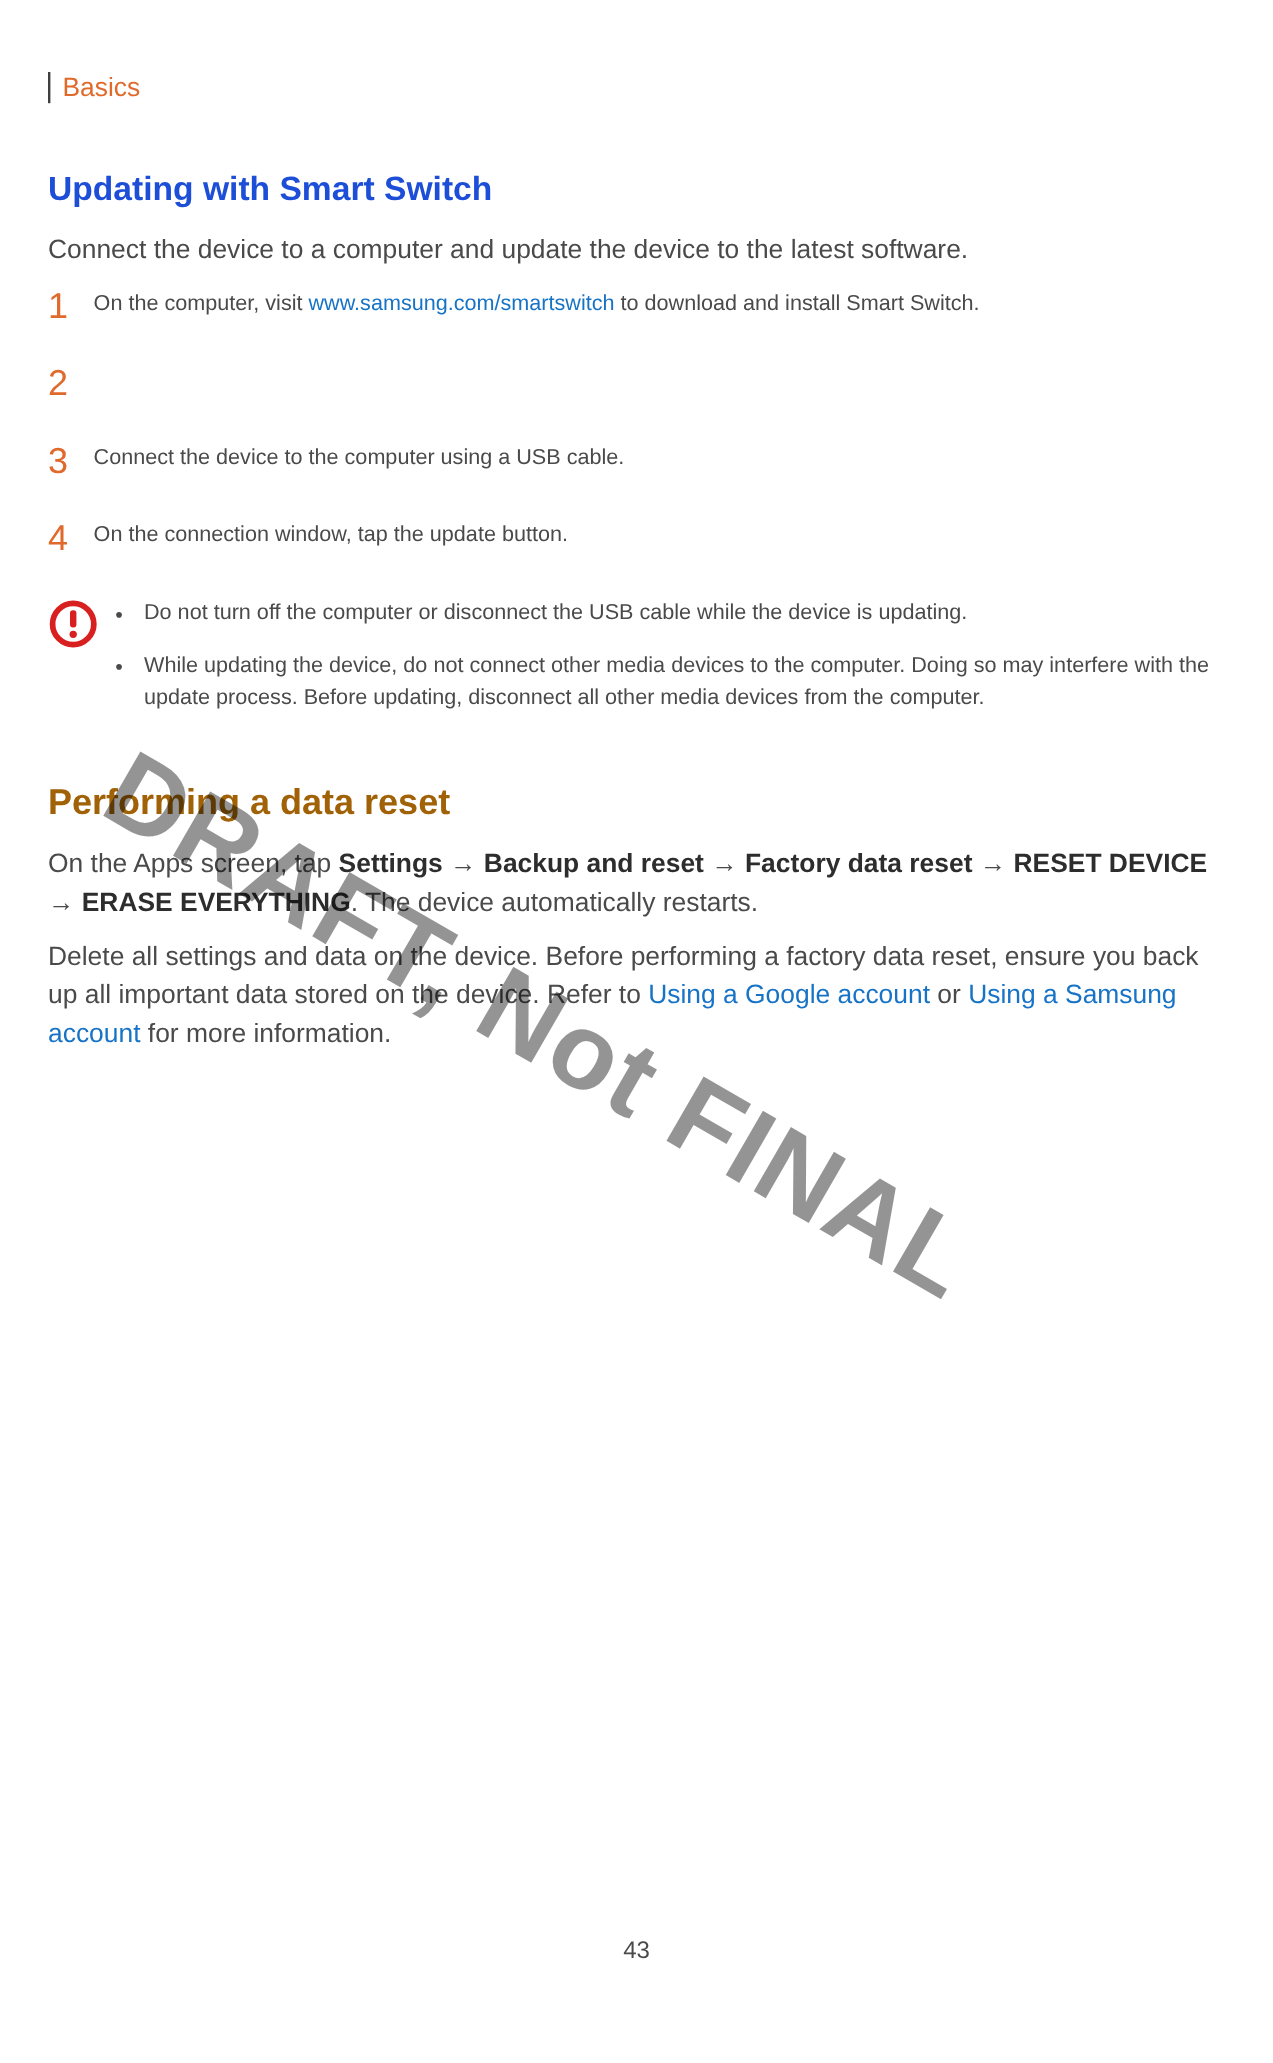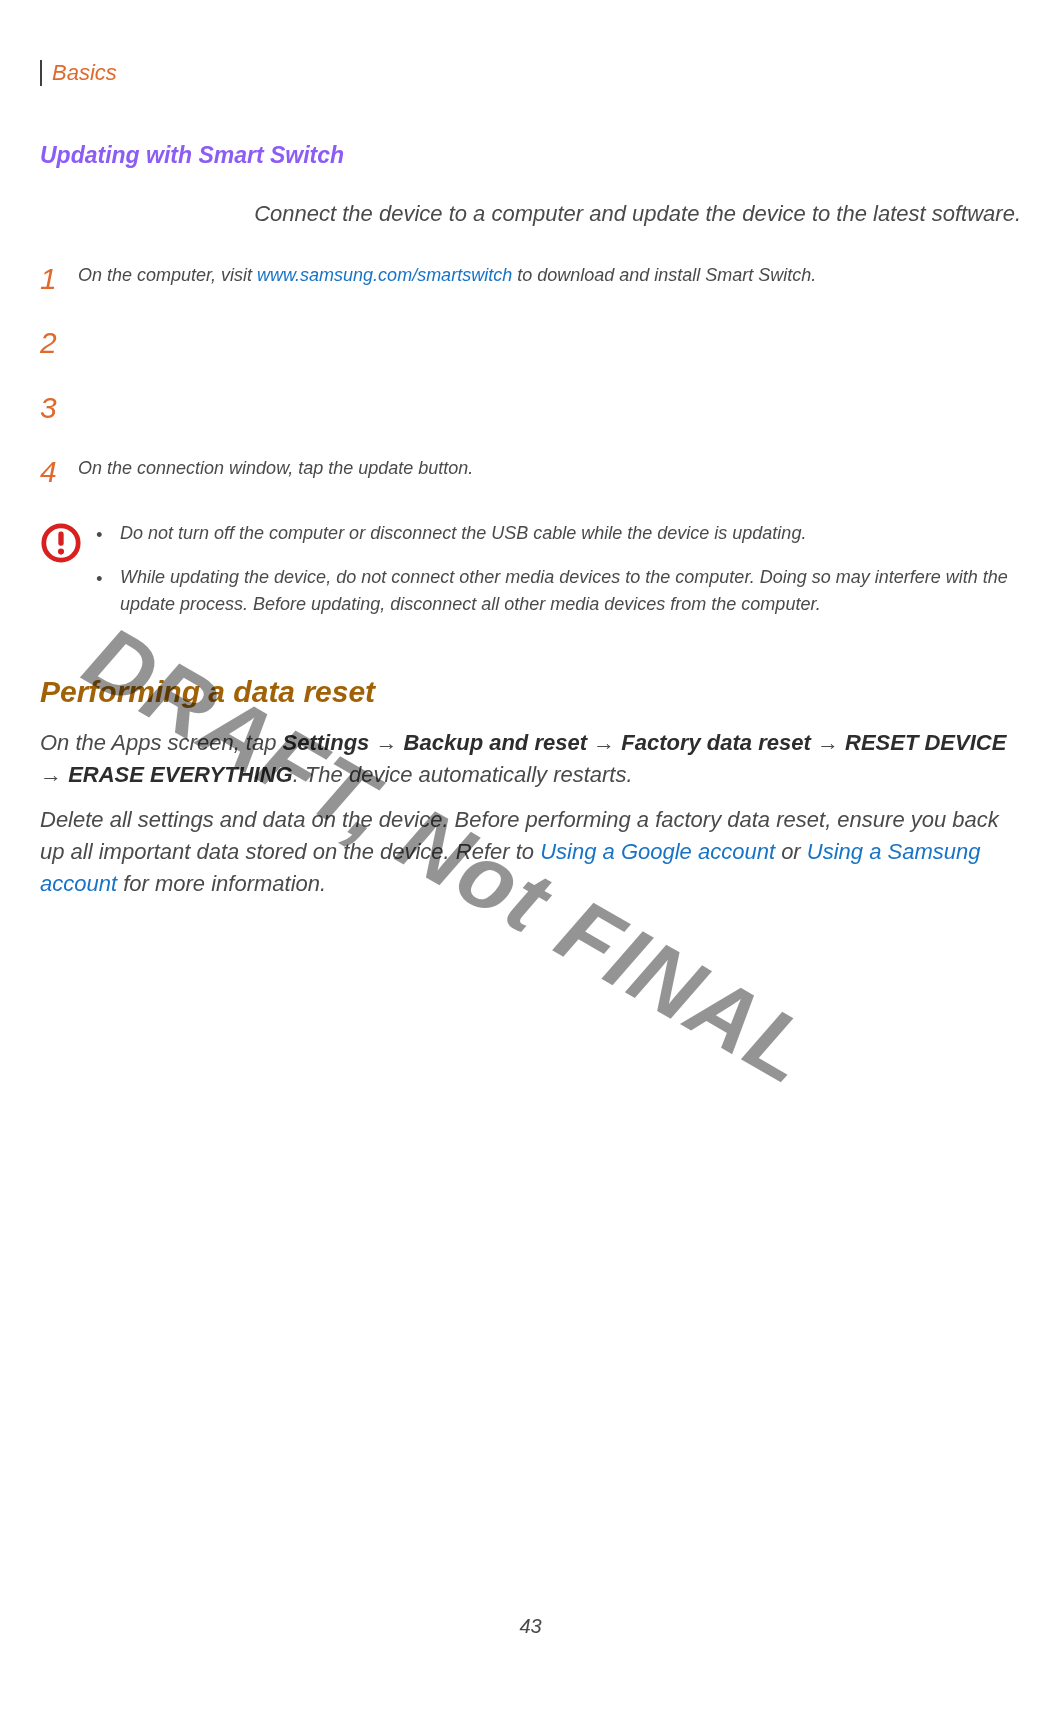--- a/index.html
+++ b/index.html
@@ -8,44 +8,43 @@
     background: #fff;
     font-family: "Helvetica Neue", Arial, sans-serif;
     color: #4a4a4a;
   }
   .page {
     width: 1061px;
     height: 1678px;
     box-sizing: border-box;
     padding: 60px 40px 40px 40px;
     position: relative;
-    font-style: italic;
   }
   .header-bar {
     border-left: 2px solid #3f3f3f;
     padding-left: 10px;
     margin-bottom: 56px;
   }
   .header-label {
     color: #e06a2c;
     font-size: 22px;
     font-weight: 400;
   }
   .h3 {
-    color: #8b5cf6;
+    color: #1d4ed8;
     font-weight: 700;
-    font-size: 23px;
-    margin: 0 0 29px 0;
+    font-size: 28px;
+    margin: 0 0 18px 0;
   }
   .body-text {
     font-size: 22px;
     line-height: 1.45;
     color: #4a4a4a;
   }
-  .intro { margin-bottom: 32px; text-align: right; }
+  .intro { margin-bottom: 15px; }
   .steps { margin-bottom: 10px; }
   .step {
     display: flex;
     align-items: flex-start;
     margin-bottom: 30px;
   }
   .step-num {
     font-size: 30px;
     font-weight: 400;
     color: #e06a2c;
@@ -150,20 +149,21 @@
         <span>On the computer, visit </span><span class="link">www.samsung.com/smartswitch</span><span> to download and install Smart Switch.</span>
       </div>
     </div>
 
     <div class="step">
       <div class="step-num">2</div>
     </div>
 
     <div class="step">
       <div class="step-num">3</div>
+      <div class="step-text">Connect the device to the computer using a USB cable.</div>
     </div>
 
     <div class="step">
       <div class="step-num">4</div>
       <div class="step-text">On the connection window, tap the update button.</div>
     </div>
 
   </div>
 
   <div class="caution-box">

